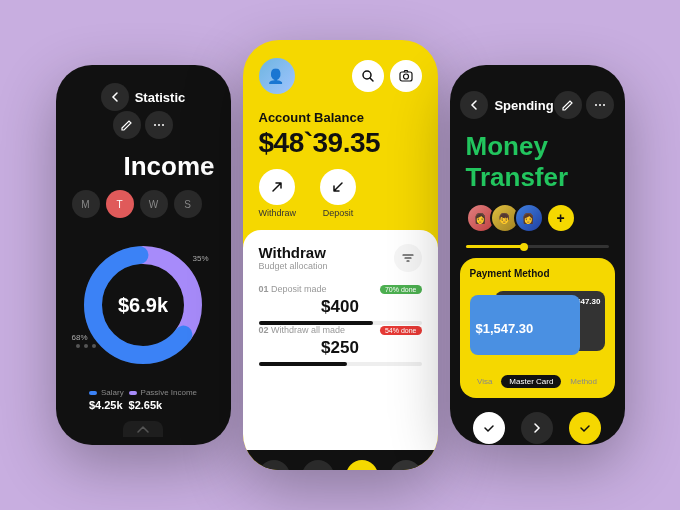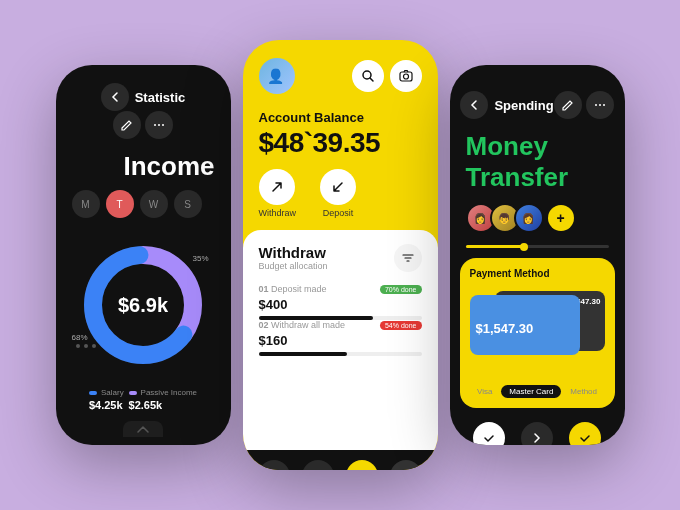--- a/index.html
+++ b/index.html
@@ -302,24 +302,25 @@
     }
     .trans-badge {
       font-size: 7px;
       color: white;
       background: #4CAF50;
       padding: 1px 5px;
       border-radius: 8px;
     }
     .trans-badge.red { background: #e53935; }
     .trans-amount {
-      font-size: 13px;
+      font-size: 17px;
       font-weight: 700;
       color: #111;
       margin-bottom: 4px;
+      text-align: center;
     }
     .progress-bar-bg {
       width: 100%;
       height: 4px;
       background: #eee;
       border-radius: 2px;
     }
     .progress-bar-fill {
       height: 4px;
       border-radius: 2px;
@@ -477,21 +478,21 @@
       position: absolute;
       left: 6px;
       top: 26px;
       font-size: 13px;
       font-weight: 700;
       color: white;
     }
     .card-tabs {
       display: flex;
       justify-content: space-around;
-      margin-top: 18px;
+      margin-top: 8px;
     }
     .card-tab {
       font-size: 8px;
       color: #888;
       cursor: pointer;
       padding: 2px 6px;
     }
     .card-tab.active {
       background: #111;
       color: white;
@@ -678,21 +679,21 @@
       </div>
 
       <div class="transaction-item">
         <div class="trans-top">
           <span class="trans-label">
             <span style="font-weight:700;">02</span>
             <span>Withdraw all made</span>
           </span>
           <span class="trans-badge red">54% done</span>
         </div>
-        <div class="trans-amount">$160</div>
+        <div class="trans-amount">$250</div>
         <div class="progress-bar-bg">
           <div class="progress-bar-fill" style="width:54%;"></div>
         </div>
       </div>
     </div>
 
     <div class="bottom-nav">
       <div class="nav-btn">
         <svg width="14" height="14" viewBox="0 0 14 14" fill="none">
           <path d="M2 4h10M5 4V2h4v2M6 7v4M8 7v4M3 4l1 8h6l1-8" stroke="white" stroke-width="1.2" stroke-linecap="round"></path>

